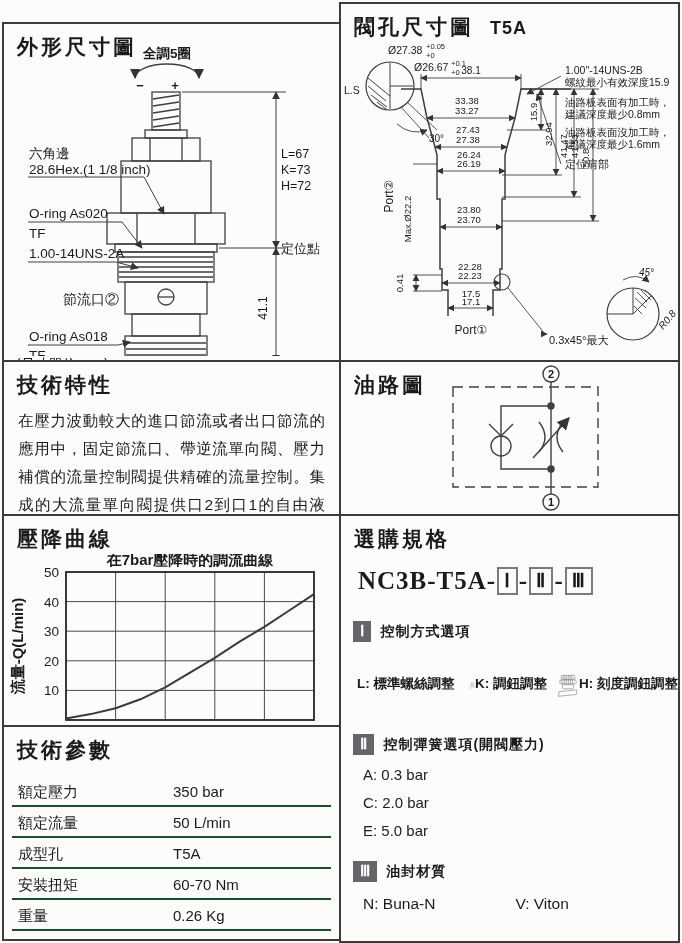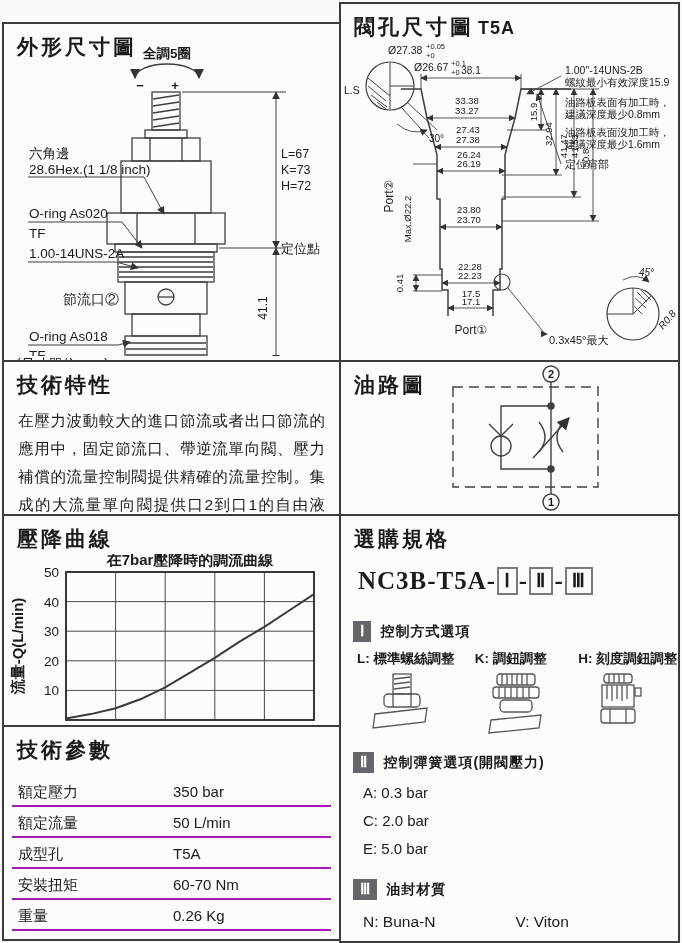--- a/index.html
+++ b/index.html
@@ -6,40 +6,40 @@
   .page{position:relative;width:682px;height:943px;background:#fbfbfa;margin:0 auto;overflow:hidden;}
   .panel{position:absolute;border:2px solid #3c3c3c;background:#fcfcfb;box-sizing:border-box;overflow:hidden;}
   #p-outline{left:2px;top:2px;width:339px;height:360px;margin-top:20px;}
   #p-cavity{left:339px;top:2px;width:341px;height:360px;}
   #p-feat{left:2px;top:360px;width:339px;height:156px;}
   #p-circuit{left:339px;top:360px;width:341px;height:156px;}
   #p-curve{left:2px;top:514px;width:339px;height:262px;}
   #p-order{left:339px;top:514px;width:341px;height:429px;}
   #p-params{left:2px;top:725px;width:339px;height:216px;}
   .ptitle{font-size:21px;font-weight:bold;letter-spacing:3px;margin:9px 0 0 13px;}
-  .title-row{display:flex;align-items:baseline;gap:4px;}
+  .title-row{display:flex;align-items:baseline;gap:16px;}
   .subtitle{font-size:18px;font-weight:bold;letter-spacing:1px;}
   .drawing{position:absolute;left:0;}
   svg text{fill:#1b1b1b;}
   .feat-body{font-size:15.5px;line-height:28px;text-align:justify;margin:8px 14px 0 14px;}
   .unit-note{position:absolute;left:12px;bottom:6px;font-size:14px;}
   
   .prows{margin:12px 8px 0 8px;}
-  .prow{display:flex;border-bottom:2px solid #a21caf;padding:7px 0 3px 6px;}
+  .prow{display:flex;border-bottom:2px solid #14532d;padding:7px 0 3px 6px;}
   .plabel{width:155px;font-size:15px;}
   .pvalue{font-size:15px;}
   
   .model-line{margin:14px 4px 0 17px;font-size:25px;font-weight:bold;letter-spacing:1px;white-space:nowrap;font-family:Liberation Serif, serif;}
   .code-box{display:inline-block;border:2px solid #7a7a7a;padding:0 5px;margin:0 1px;font-size:19px;line-height:24px;vertical-align:2px;}
   .sec{margin:0 0 0 12px;}
   .sec-head{display:flex;align-items:center;gap:9px;}
   .sec-mark{display:inline-block;background:#64666a;color:#fff;font-weight:bold;font-size:15px;padding:1px 7px 2px 7px;}
   .sec-title{font-size:14px;font-weight:bold;letter-spacing:1px;}
   .opt-row{display:flex;margin:8px 0 0 4px;}
-  .opt{display:flex;flex-direction:column;align-items:flex-start;}
+  .opt{display:flex;align-items:center;}
   .opt-label{font-size:13.5px;font-weight:bold;white-space:nowrap;}
   .spring-list{margin:0 0 0 10px;}
   .spring-item{font-size:15px;margin-top:11px;}
   .seal-row{display:flex;margin:13px 0 0 10px;}
   .seal-item{font-size:15.5px;}
   .seal-item.second{margin-left:80px;}
 </style>
 </head>
 <body>
 

